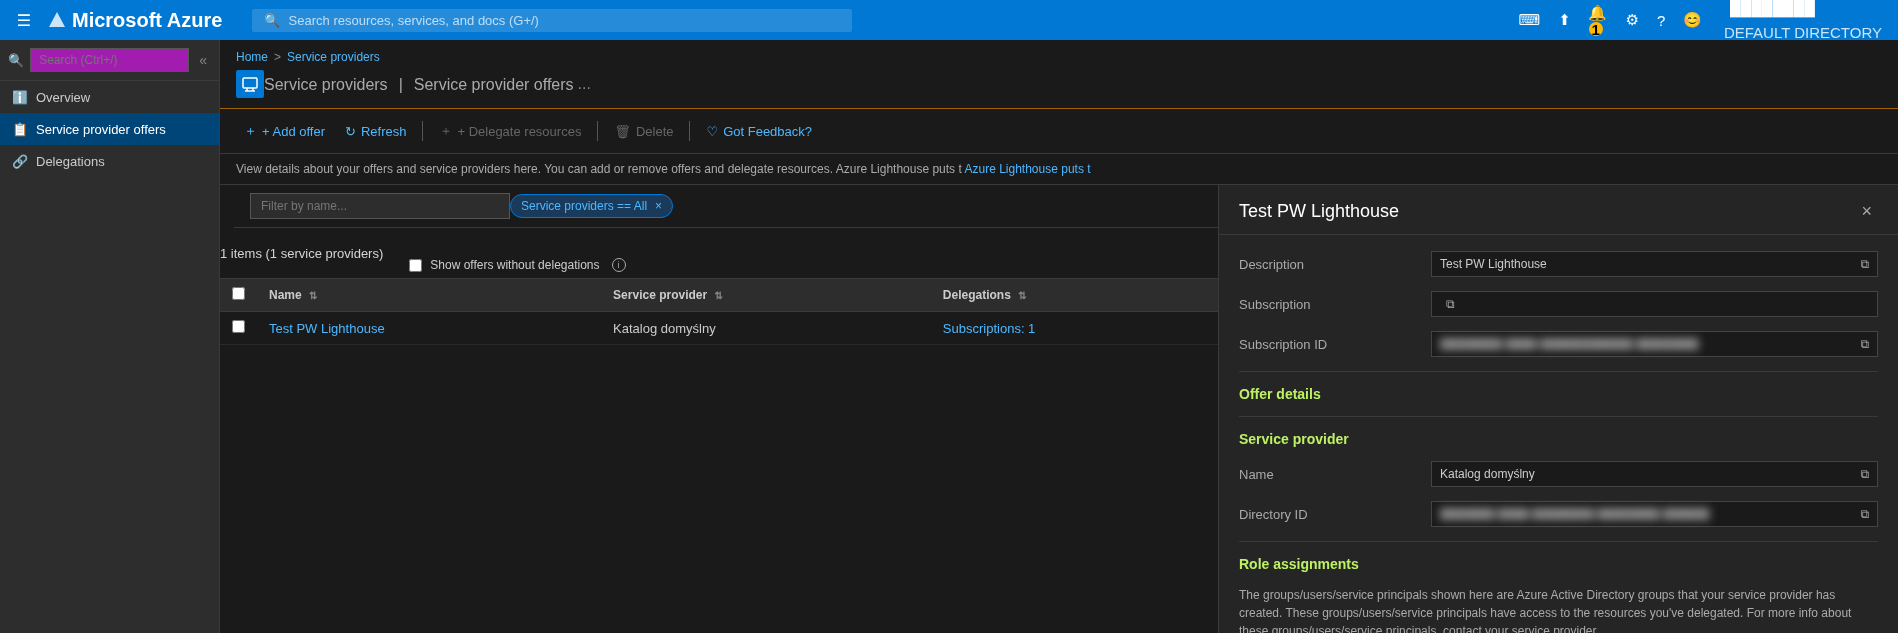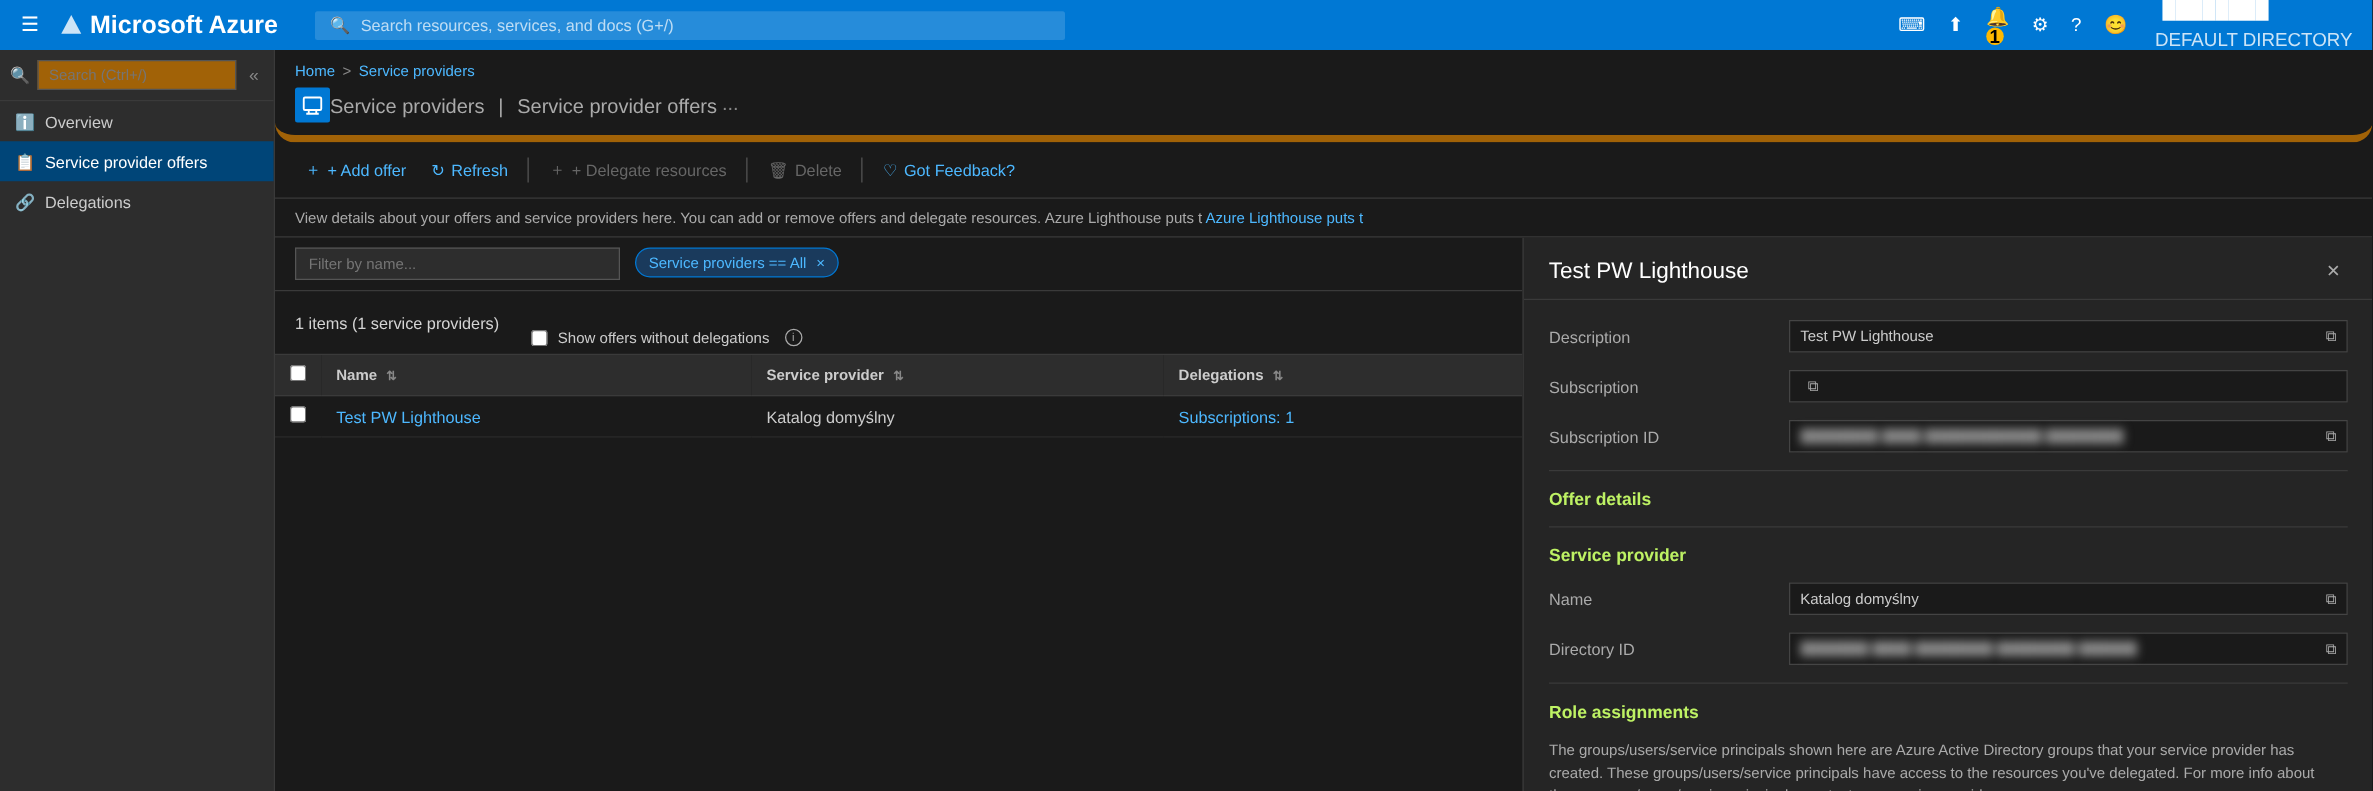--- a/index.html
+++ b/index.html
@@ -25,41 +25,41 @@
     .sidebar { width: 220px; background: #2d2d2d; flex-shrink: 0; display: flex; flex-direction: column; border-right: 1px solid #3a3a3a; overflow-y: auto; }
     .sidebar-search { padding: 8px; border-bottom: 1px solid #3a3a3a; display: flex; align-items: center; gap: 6px; }
     .sidebar-search input { background: #1a1a1a; border: 1px solid #555; color: #ccc; padding: 4px 8px; font-size: 12px; width: 100%; outline: none; }
     .sidebar-collapse { color: #888; cursor: pointer; font-size: 14px; padding: 2px 4px; }
     .sidebar-item { display: flex; align-items: center; gap: 8px; padding: 8px 12px; cursor: pointer; font-size: 13px; color: #ccc; }
     .sidebar-item.active { background: #004578; color: white; }
     .sidebar-item-icon { width: 16px; height: 16px; flex-shrink: 0; display: flex; align-items: center; justify-content: center; }
 
     
     .page-area { flex: 1; display: flex; flex-direction: column; overflow: hidden; background: #1a1a1a; }
-    .page-header { padding: 10px 16px; border-bottom: 6px solid #a16207; border-radius: 16px; }
+    .page-header { padding: 10px 16px; border-bottom: 1px solid #a16207; }
     .breadcrumb { display: flex; align-items: center; gap: 6px; font-size: 12px; color: #888; margin-bottom: 6px; }
     .breadcrumb a { color: #4db8ff; text-decoration: none; }
     .page-title { display: flex; align-items: center; }
     .page-title-icon { width: 28px; height: 28px; background: #0078d4; display: flex; align-items: center; justify-content: center; color: white; font-size: 14px; border-radius: 2px; }
     .page-title h1 { font-size: 18px; font-weight: 400; color: #fff; }
     .page-title h1 span { color: #aaa; font-size: 16px; }
     .page-title .ellipsis { color: #888; cursor: pointer; font-size: 16px; margin-left: 4px; }
 
     
     .toolbar { display: flex; align-items: center; gap: 4px; padding: 8px 16px; border-bottom: 1px solid #3a3a3a; flex-wrap: wrap; }
     .toolbar-btn { display: flex; align-items: center; gap: 5px; color: #4db8ff; background: transparent; border: none; cursor: pointer; font-size: 13px; padding: 5px 8px; }
     .toolbar-btn.disabled { color: #666; cursor: not-allowed; }
     .toolbar-separator { width: 1px; height: 20px; background: #555; margin: 0 4px; }
 
     
     .info-text { padding: 8px 16px; font-size: 12px; color: #aaa; border-bottom: 1px solid #3a3a3a; }
     .info-text a { color: #4db8ff; text-decoration: none; }
 
     
-    .filter-bar { display: flex; align-items: flex-start; gap: 12px; padding: 8px 16px; border-bottom: 1px solid #3a3a3a; }
+    .filter-bar { display: flex; align-items: center; gap: 0; padding: 8px 16px; border-bottom: 1px solid #3a3a3a; margin-left: 14px; }
     .filter-input { background: #2d2d2d; border: 1px solid #555; color: #ccc; padding: 5px 10px; font-size: 12px; width: 260px; outline: none; }
     .filter-badge { background: #1a3a5c; border: 1px solid #0078d4; color: #4db8ff; padding: 4px 10px; font-size: 12px; border-radius: 12px; cursor: pointer; display: flex; align-items: center; gap: 4px; }
     .filter-badge .x { color: #4db8ff; margin-left: 4px; }
     .show-offers { display: flex; align-items: center; gap: 8px; margin-left: 10px; margin-top: 24px; }
     .show-offers input[type=checkbox] { accent-color: #0078d4; }
     .show-offers label { font-size: 12px; color: #ccc; }
 
     
     .table-container { overflow-y: auto; flex: 1; }
     table { width: 100%; border-collapse: collapse; }
@@ -85,21 +85,21 @@
     .section-title { font-size: 14px; font-weight: 600; color: #bef264; margin: 10px 0 14px; }
     .no-marketplace { font-size: 13px; color: #aaa; margin-bottom: 10px; }
     .section-divider { border-top: 1px solid #3a3a3a; margin: 14px 0; }
     .role-info-text { font-size: 12px; color: #aaa; margin-bottom: 14px; line-height: 1.5; }
     .info-icon { display: inline-flex; align-items: center; justify-content: center; width: 14px; height: 14px; border-radius: 50%; border: 1px solid #aaa; color: #aaa; font-size: 9px; margin-left: 4px; cursor: pointer; }
     .blurred-text { filter: blur(4px); color: #888; user-select: none; font-size: 11px; }
 
     
     .content-area { display: flex; flex: 1; overflow: hidden; }
     .left-content { flex: 1; display: flex; flex-direction: column; overflow: hidden; }
-    .filter-count-row { display: flex; align-items: center; padding: 6px 16px; gap: 16px; border-bottom: 1px solid #3a3a3a; }
+    .filter-count-row { display: flex; align-items: center; padding: 6px 0; gap: 16px; border-bottom: 1px solid #3a3a3a; }
   </style>
 </head>
 <body>
 
 <div class="topbar">
   <span class="topbar-hamburger">☰</span>
   <div class="topbar-logo">
     <svg width="18" height="18" viewBox="0 0 18 18">
       <polygon points="9,1 17,16 1,16" fill="white" opacity="0.8"></polygon>
     </svg>
@@ -124,21 +124,21 @@
       <span class="topbar-dir">DEFAULT DIRECTORY</span>
     </div>
   </div>
 </div>
 
 <div class="main-container">
 
   <div class="sidebar">
     <div class="sidebar-search">
       <span>🔍</span>
-      <input type="text" class="" style="background: #a16207; border: 1px solid rgb(85, 85, 85); color: rgb(204, 204, 204); padding: 4px 8px; font-size: 12px; flex: 1 1 0%; outline: none;" placeholder="Search (Ctrl+/)">
+      <input type="text" class="" style="background: #a21caf; border: 1px solid rgb(85, 85, 85); color: rgb(204, 204, 204); padding: 4px 8px; font-size: 12px; flex: 1 1 0%; outline: none;" placeholder="Search (Ctrl+/)">
       <span class="sidebar-collapse">«</span>
     </div>
     <div class="sidebar-item">
       <span class="sidebar-item-icon">ℹ️</span>
       <span>Overview</span>
     </div>
     <div class="sidebar-item active">
       <span class="sidebar-item-icon" style="color:#4db8ff;">📋</span>
       <span>Service provider offers</span>
     </div>

